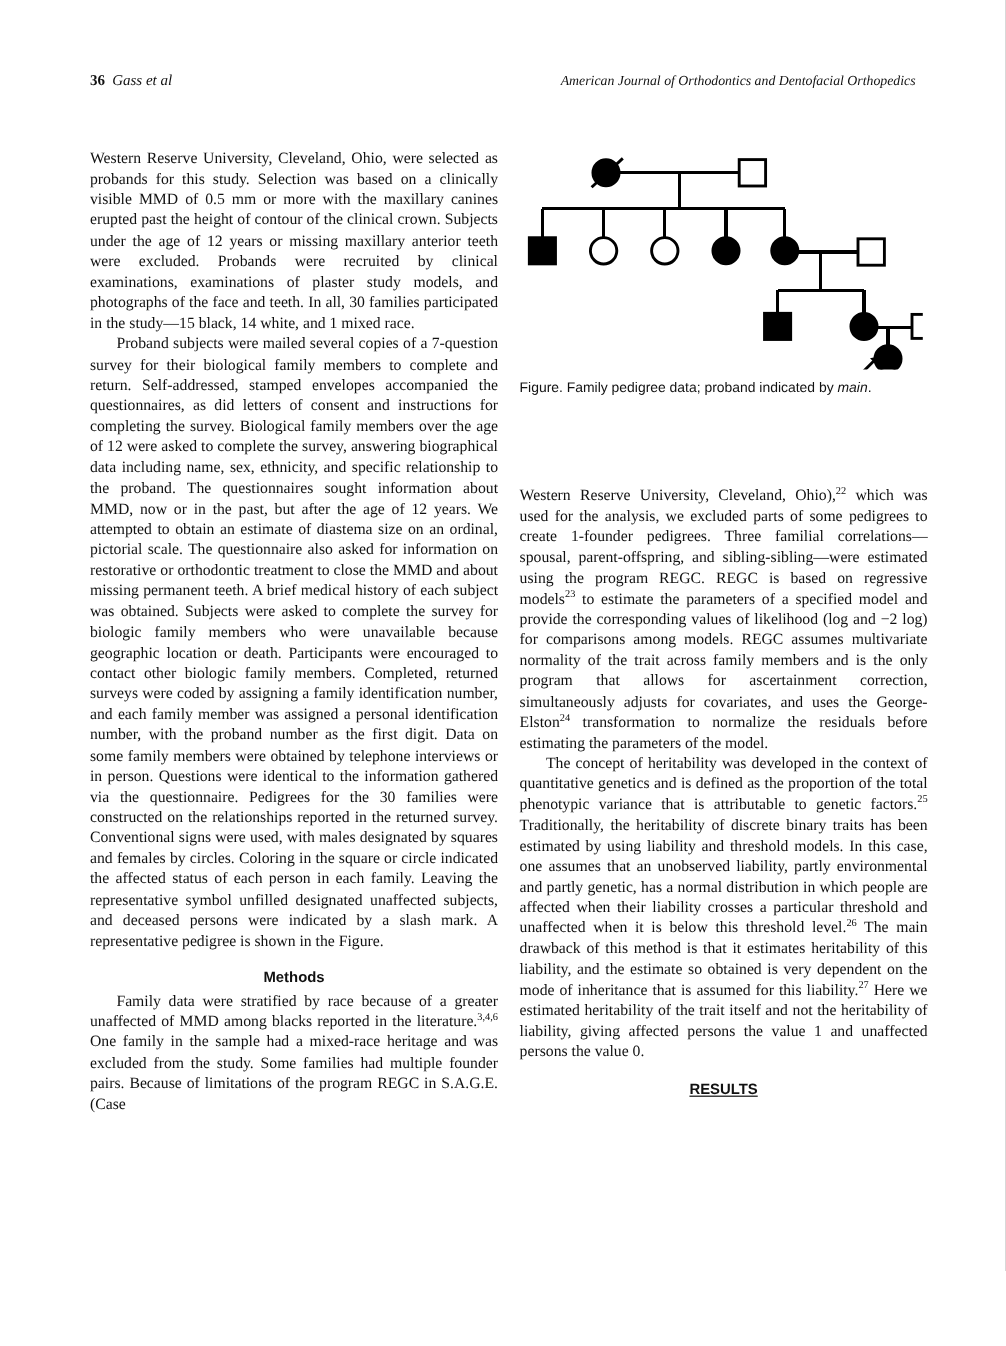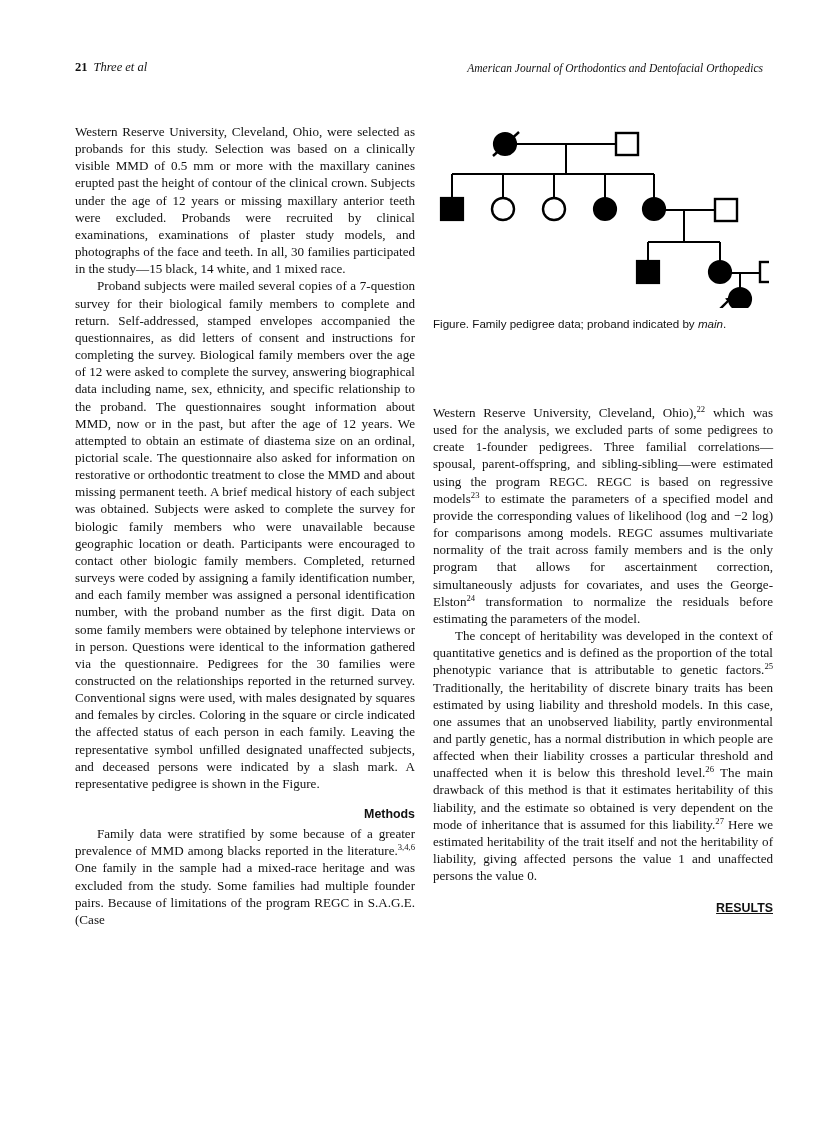--- a/index.html
+++ b/index.html
@@ -73,21 +73,21 @@
     text-indent: 22px;
   }
   .col p.noindent { text-indent: 0; }
 
   h2.head {
     font-family: "Liberation Sans", sans-serif;
     font-weight: bold;
     font-size: 12.4px;
     line-height: 15px;
     margin: 15px 0 3px 0;
-    text-align: right;
+    text-align: center;
   }
   h2.head.results { margin-top: 17px; text-decoration: underline; }
 
   sup {
     font-size: 0.66em;
     vertical-align: super;
     line-height: 0;
   }
 
   
@@ -112,32 +112,32 @@
   .fig-caption .fig-label { font-weight: normal; }
   .fig-caption .fig-em { font-style: italic; }
 </style>
 </head>
 <body>
 
 <div class="page">
 
   <div class="running-head">
     <div class="rh-left">
-      <span class="pagenum">21</span><span class="authors">Three et al</span>
+      <span class="pagenum">36</span><span class="authors">Gass et al</span>
     </div>
     <div class="rh-right">
       <div>American Journal of Orthodontics and Dentofacial Orthopedics</div>
     </div>
   </div>
 
   <div class="col col-left">
     <p class="noindent">Western Reserve University, Cleveland, Ohio, were selected as probands for this study. Selection was based on a clinically visible MMD of 0.5 mm or more with the maxillary canines erupted past the height of contour of the clinical crown. Subjects under the age of 12 years or missing maxillary anterior teeth were excluded. Probands were recruited by clinical examinations, examinations of plaster study models, and photographs of the face and teeth. In all, 30 families participated in the study—15 black, 14 white, and 1 mixed race.</p>
     <p>Proband subjects were mailed several copies of a 7-question survey for their biological family members to complete and return. Self-addressed, stamped envelopes accompanied the questionnaires, as did letters of consent and instructions for completing the survey. Biological family members over the age of 12 were asked to complete the survey, answering biographical data including name, sex, ethnicity, and specific relationship to the proband. The questionnaires sought information about MMD, now or in the past, but after the age of 12 years. We attempted to obtain an estimate of diastema size on an ordinal, pictorial scale. The questionnaire also asked for information on restorative or orthodontic treatment to close the MMD and about missing permanent teeth. A brief medical history of each subject was obtained. Subjects were asked to complete the survey for biologic family members who were unavailable because geographic location or death. Participants were encouraged to contact other biologic family members. Completed, returned surveys were coded by assigning a family identification number, and each family member was assigned a personal identification number, with the proband number as the first digit. Data on some family members were obtained by telephone interviews or in person. Questions were identical to the information gathered via the questionnaire. Pedigrees for the 30 families were constructed on the relationships reported in the returned survey. Conventional signs were used, with males designated by squares and females by circles. Coloring in the square or circle indicated the affected status of each person in each family. Leaving the representative symbol unfilled designated unaffected subjects, and deceased persons were indicated by a slash mark. A representative pedigree is shown in the Figure.</p>
     <h2 class="head">Methods</h2>
-    <p><span>Family data were stratified by some because of a greater prevalence of MMD among blacks reported in the literature.</span><sup>3,4,6</sup><span> One family in the sample had a mixed-race heritage and was excluded from the study. Some families had multiple founder pairs. Because of limitations of the program REGC in S.A.G.E. (Case</span></p>
+    <p><span>Family data were stratified by race because of a greater unaffected of MMD among blacks reported in the literature.</span><sup>3,4,6</sup><span> One family in the sample had a mixed-race heritage and was excluded from the study. Some families had multiple founder pairs. Because of limitations of the program REGC in S.A.G.E. (Case</span></p>
   </div>
 
   <div class="figure-block">
     <svg class="pedigree" viewBox="0 0 336 190">
       <g stroke="#000000" stroke-width="2.6" fill="none" shape-rendering="crispEdges">
 
         <line x1="84" y1="26" x2="183" y2="26"></line>
 
         <line x1="133" y1="26" x2="133" y2="56"></line>
 

